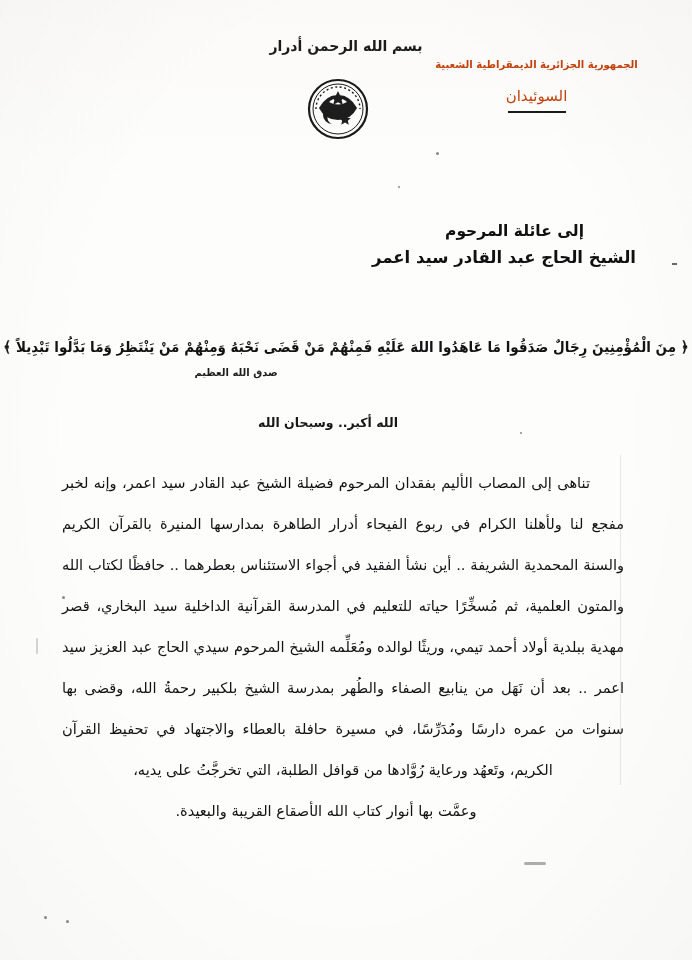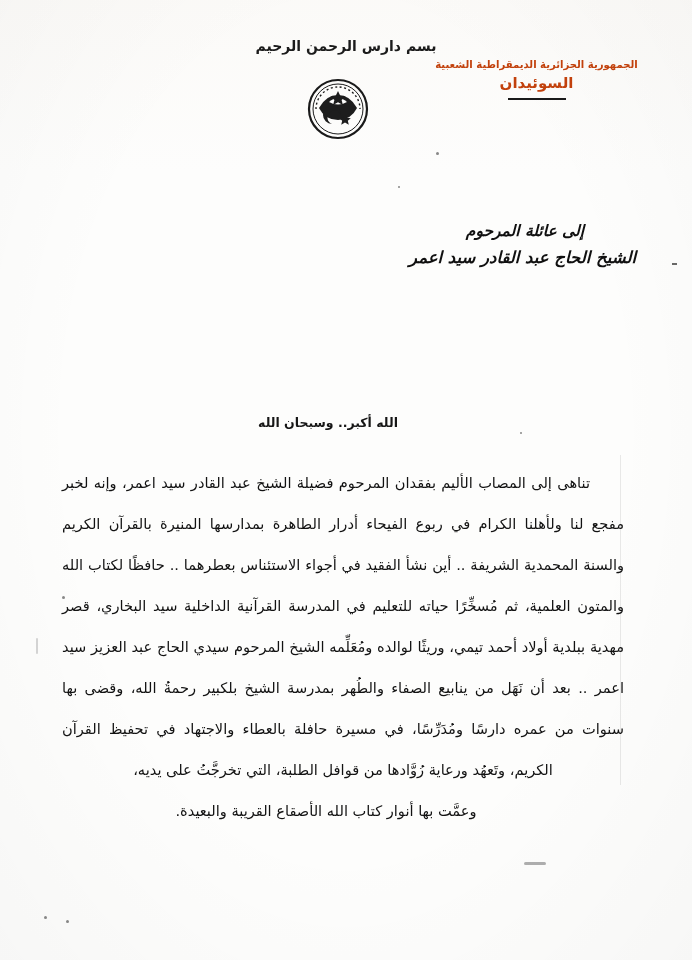--- a/index.html
+++ b/index.html
@@ -64,23 +64,23 @@
     color: #c2410c;
   }
   .state-header .line1 {
     font-size: 10.5px;
     font-weight: 700;
     white-space: nowrap;
     transform: scaleX(.96);
     letter-spacing: -.2px;
   }
   .state-header .line2 {
-    margin-top: 4px;
+    margin-top: 17px;
     font-size: 15px;
-    font-weight: 700;
+    font-weight: 400;
     letter-spacing: .4px;
   }
   .state-header .rule {
     margin: 6px auto 0;
     width: 58px;
     height: 2px;
     background: #1a1a1a;
   }
 
   
@@ -95,21 +95,20 @@
   
   .addressee {
     position: absolute;
     left: 0;
     top: 222px;
     width: 584px;
     padding-left: 268px;
     box-sizing: border-box;
     text-align: right;
     direction: rtl;
-    font-style: italic;
   }
   .addressee .to-line {
     font-size: 15.5px;
     font-weight: 700;
     color: #101010;
     letter-spacing: .2px;
   }
   .addressee .name-line {
     margin-top: 8px;
     font-size: 16.5px;
@@ -198,21 +197,21 @@
     background: rgba(25,25,25,.65);
   }
 </style>
 </head>
 <body>
 
 <div class="page">
 
   <div class="scan-tint"></div>
 
-  <div class="basmala">بسم دارس الرحمن الرحيم</div>
+  <div class="basmala">بسم الله الرحمن أدرار</div>
 
   <div class="emblem">
     <svg viewBox="0 0 62 62" width="62" height="62" aria-hidden="true">
       <circle cx="31" cy="31" r="29" fill="none" stroke="#1a1a1a" stroke-width="2.2"></circle>
       <circle cx="31" cy="31" r="25" fill="none" stroke="#1a1a1a" stroke-width="1"></circle>
       <path d="M12 30 q7 -13 19 -13 q12 0 19 13 q-6 12 -19 12 q-13 0 -19 -12 z" fill="#1d1d1d"></path>
       <path d="M22 24 q9 -8 18 0 q-9 5 -18 0 z" fill="#fdfdfc"></path>
       <path d="M31 13 l2.4 5 l5.2 .5 l-4 3.4 l1.3 5.2 l-4.9 -2.9 l-4.9 2.9 l1.3 -5.2 l-4 -3.4 l5.2 -.5 z" fill="#1d1d1d"></path>
       <path d="M25 46 a9 9 0 1 1 9 -9 a7 7 0 1 0 -9 9 z" fill="#1d1d1d"></path>
       <path d="M38 36 l1.8 3.8 l4 .4 l-3 2.5 l1 4 l-3.8 -2.2 l-3.8 2.2 l1 -4 l-3 -2.5 l4 -.4 z" fill="#1d1d1d"></path>
@@ -224,20 +223,24 @@
     <div class="line1">الجمهورية الجزائرية الديمقراطية الشعبية</div>
     <div class="line2">السوئيدان</div>
     <div class="rule"></div>
   </div>
 
   <div class="addressee">
     <div class="to-line">إلى عائلة المرحوم</div>
     <div class="name-line">الشيخ الحاج عبد القادر سيد اعمر</div>
   </div>
 
+  <div class="verse-block">
+    <div class="verse">﴿ مِنَ الْمُؤْمِنِينَ رِجَالٌ صَدَقُوا مَا عَاهَدُوا اللهَ عَلَيْهِ فَمِنْهُمْ مَنْ قَضَى نَحْبَهُ وَمِنْهُمْ مَنْ يَنْتَظِرُ وَمَا بَدَّلُوا تَبْدِيلاً ﴾</div>
+    <div class="verse-source">صدق الله العظيم</div>
+  </div>
 
   <div class="takbir">الله أكبر.. وسبحان الله</div>
 
   <div class="body-text">
     <p>تناهى إلى المصاب الأليم بفقدان المرحوم فضيلة الشيخ عبد القادر سيد اعمر، وإنه لخبر مفجع لنا ولأهلنا الكرام في ربوع الفيحاء أدرار الطاهرة بمدارسها المنيرة بالقرآن الكريم والسنة المحمدية الشريفة .. أين نشأ الفقيد في أجواء الاستئناس بعطرهما .. حافظًا لكتاب الله والمتون العلمية، ثم مُسخِّرًا حياته للتعليم في المدرسة القرآنية الداخلية سيد البخاري، قصر مهدية ببلدية أولاد أحمد تيمي، وريثًا لوالده ومُعَلِّمه الشيخ المرحوم سيدي الحاج عبد العزيز سيد اعمر .. بعد أن نَهَل من ينابيع الصفاء والطُهر بمدرسة الشيخ بلكبير رحمةُ الله، وقضى بها سنوات من عمره دارسًا ومُدَرِّسًا، في مسيرة حافلة بالعطاء والاجتهاد في تحفيظ القرآن الكريم، وتَعهُد ورعاية رُوَّادها من قوافل الطلبة، التي تخرجَّتُ على يديه،</p>
     <p>وعمَّت بها أنوار كتاب الله الأصقاع القريبة والبعيدة.</p>
   </div>
 
   <div class="fold-line"></div>
 

